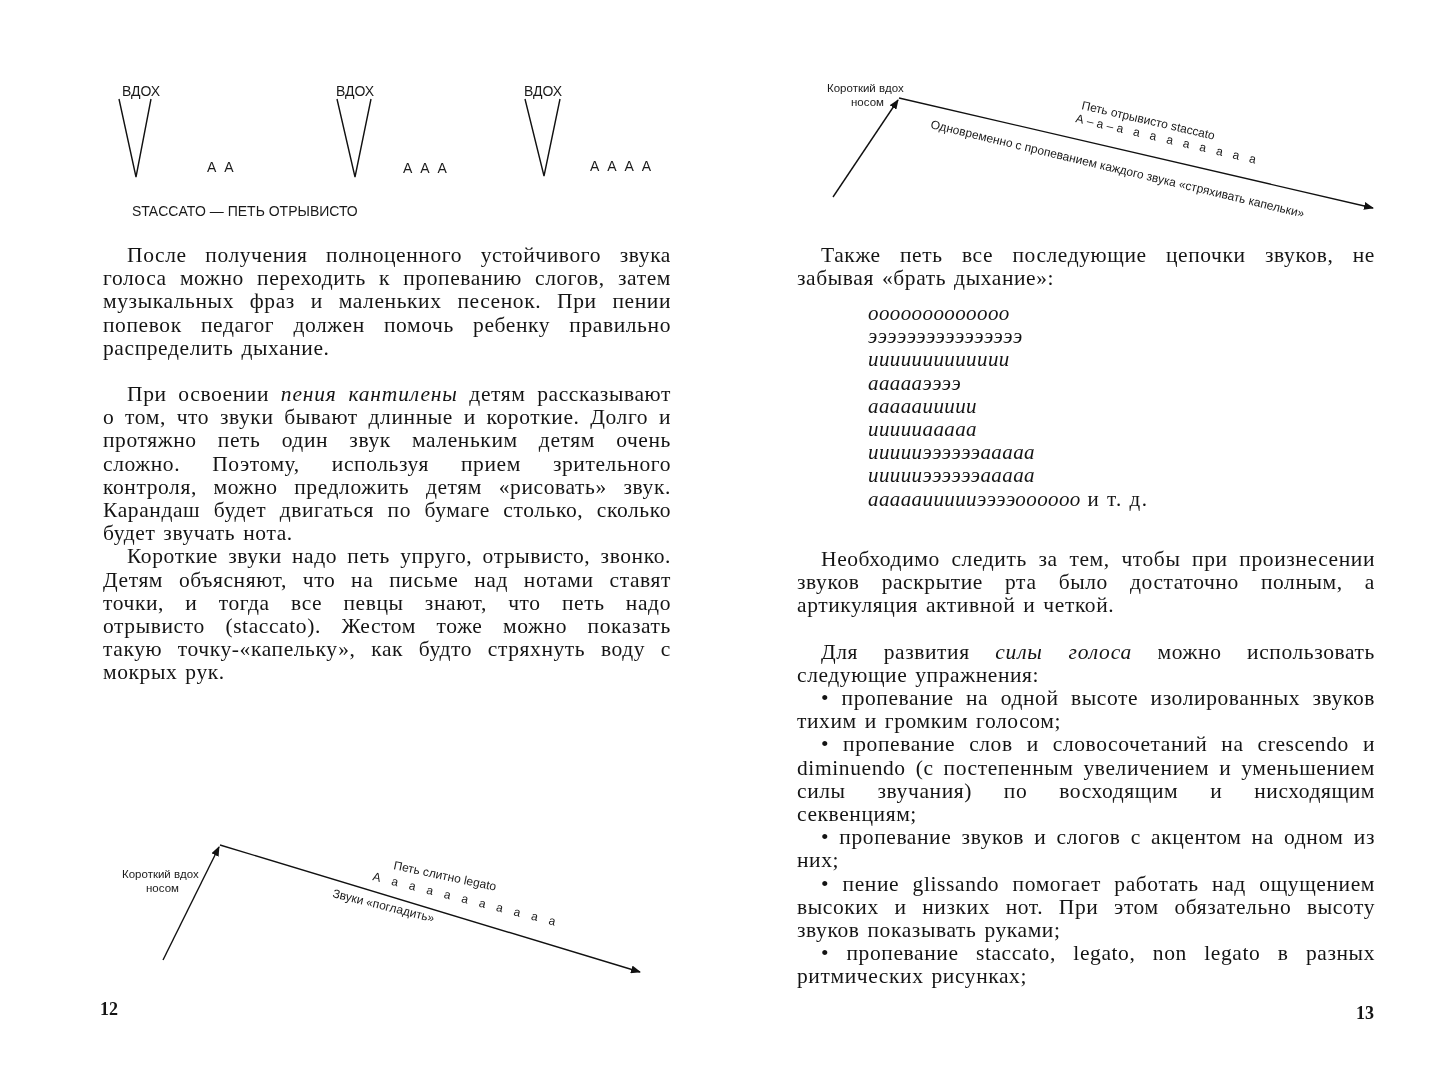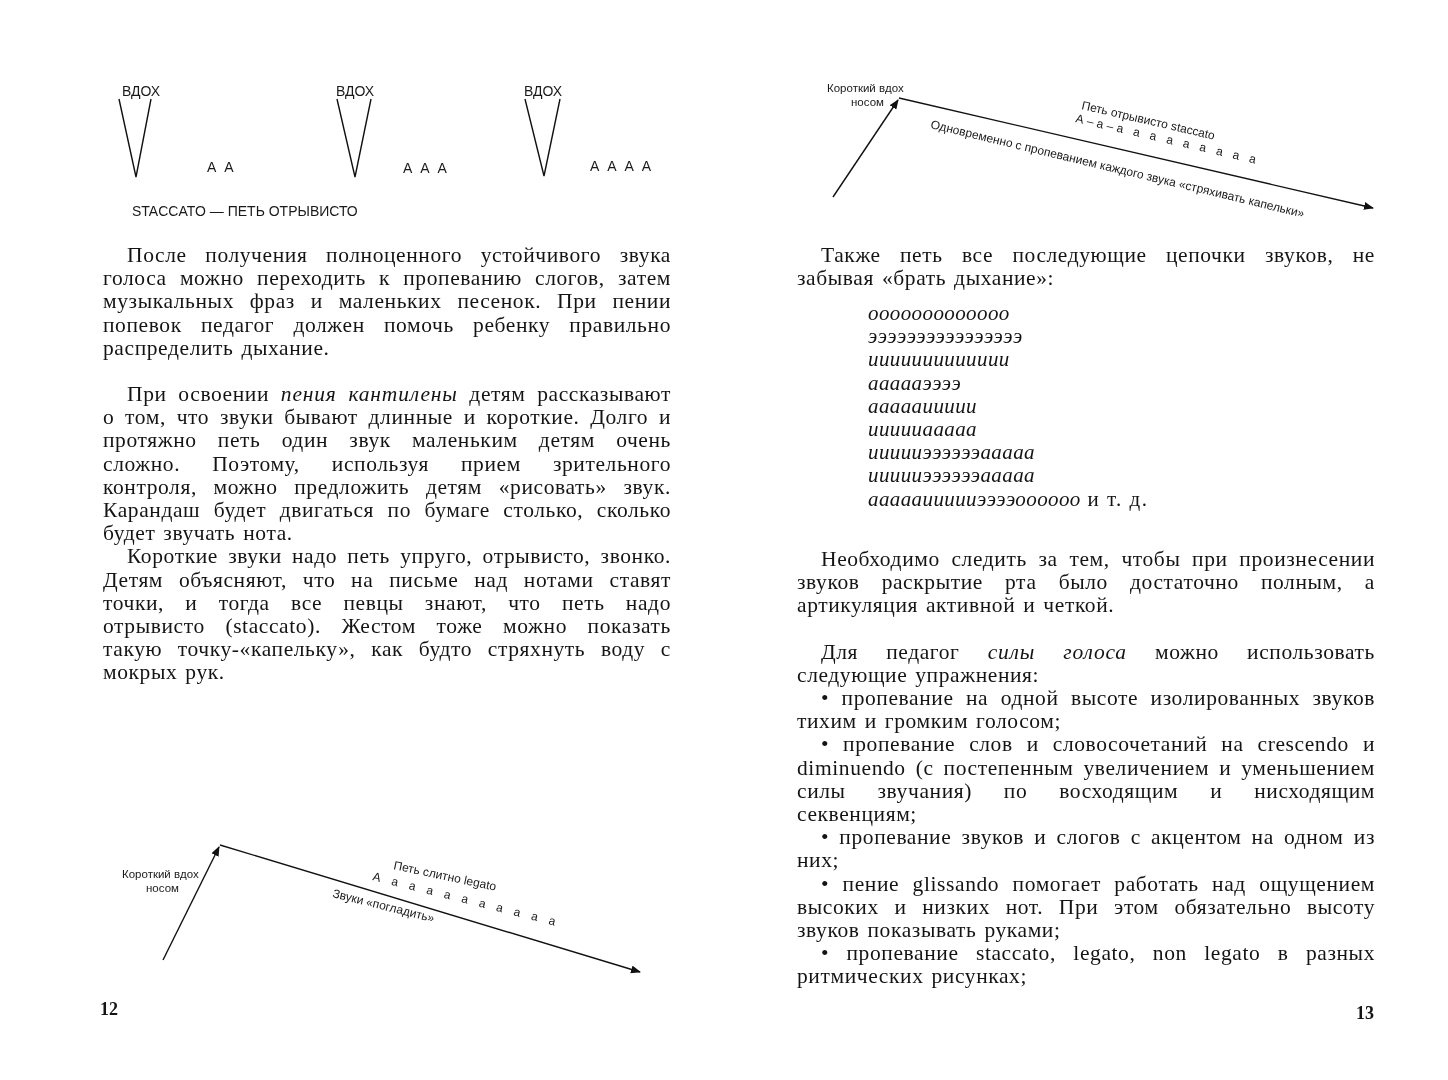--- a/index.html
+++ b/index.html
@@ -104,21 +104,21 @@
     <div>аааааээээ</div>
     <div>аааааиииии</div>
     <div>иииииааааа</div>
     <div>иииииээээээааааа</div>
     <div>иииииээээээааааа</div>
     <div><span>аааааиииииээээоооооо</span><span class="etc"> и т. д.</span></div>
   </div>
 
   <div class="body-text" style="left:73px; top:541px; width:578px;">
     <p>Необходимо следить за тем, чтобы при произнесении звуков раскрытие рта было достаточно полным, а артикуляция активной и четкой.</p>
-    <p class="gap"><span>Для педагог </span><em>силы голоса</em><span> можно использовать следующие упражнения:</span></p>
+    <p class="gap"><span>Для развития </span><em>силы голоса</em><span> можно использовать следующие упражнения:</span></p>
     <p>• пропевание на одной высоте изолированных звуков тихим и громким голосом;</p>
     <p>• пропевание слов и словосочетаний на crescendo и diminuendo (с постепенным увеличением и уменьшением силы звучания) по восходящим и нисходящим секвенциям;</p>
     <p>• пропевание звуков и слогов с акцентом на одном из них;</p>
     <p>• пение glissando помогает работать над ощущением высоких и низких нот. При этом обязательно высоту звуков показывать руками;</p>
     <p>• пропевание staccato, legato, non legato в разных ритмических рисунках;</p>
   </div>
 
   <div class="pagenum" style="left:632px; top:996px;">13</div>
 </section>
 

